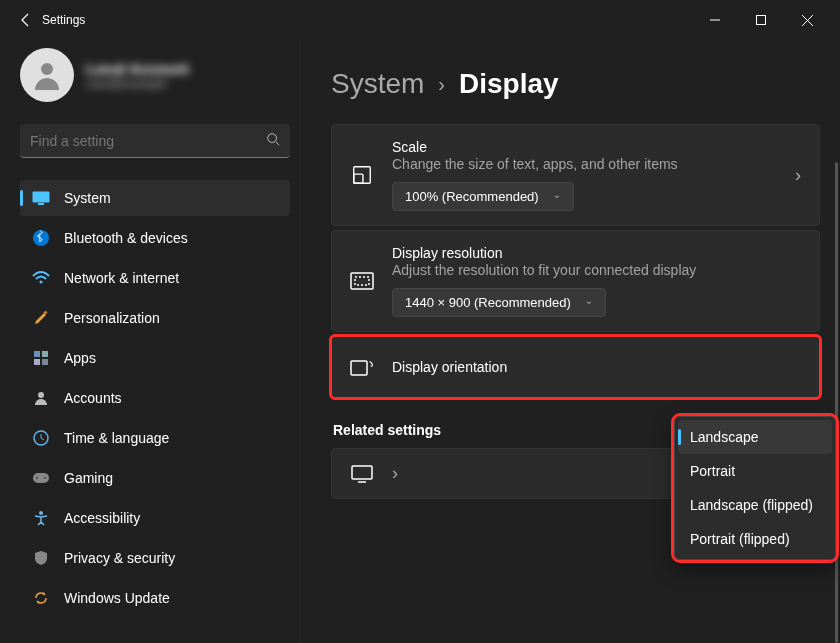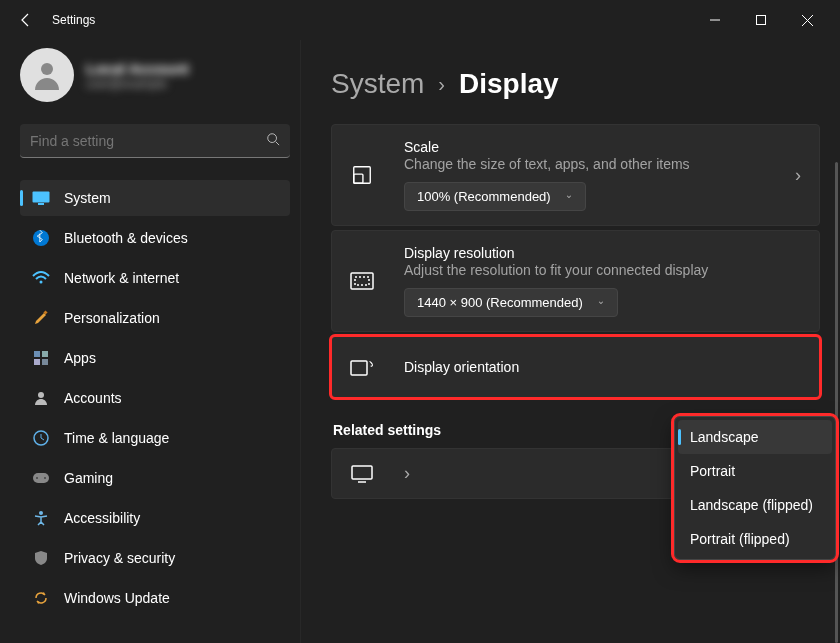--- a/index.html
+++ b/index.html
@@ -21,21 +21,20 @@
     .back-btn {
       width: 32px;
       height: 32px;
       display: flex;
       align-items: center;
       justify-content: center;
       color: #fff;
     }
     .app-title {
       font-size: 12px;
-      margin-left: 10px;
     }
     .window-controls {
       margin-left: auto;
       display: flex;
     }
     .win-ctrl {
       width: 46px;
       height: 32px;
       display: flex;
       align-items: center;
@@ -140,21 +139,21 @@
     }
     .bc-parent { color: #aaa; font-weight: 400; }
     .bc-sep { color: #aaa; font-weight: 400; font-size: 20px; }
     .card {
       background: #2b2b2b;
       border: 1px solid #333;
       border-radius: 4px;
       display: flex;
       align-items: center;
       padding: 14px 18px;
-      gap: 30px;
+      gap: 18px;
       margin-bottom: 4px;
     }
     .card-icon {
       width: 24px;
       display: flex;
       align-items: center;
       justify-content: center;
       color: #fff;
     }
     .card-body { flex: 1; }

